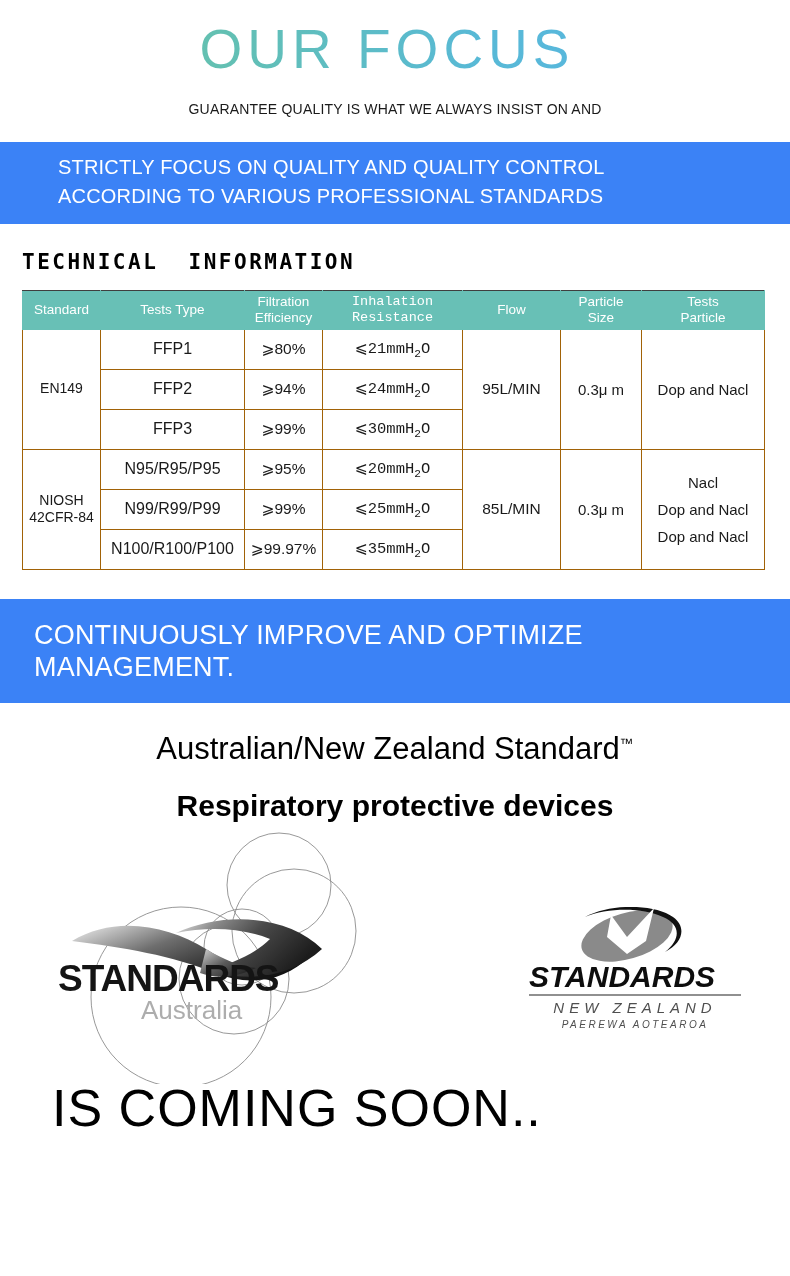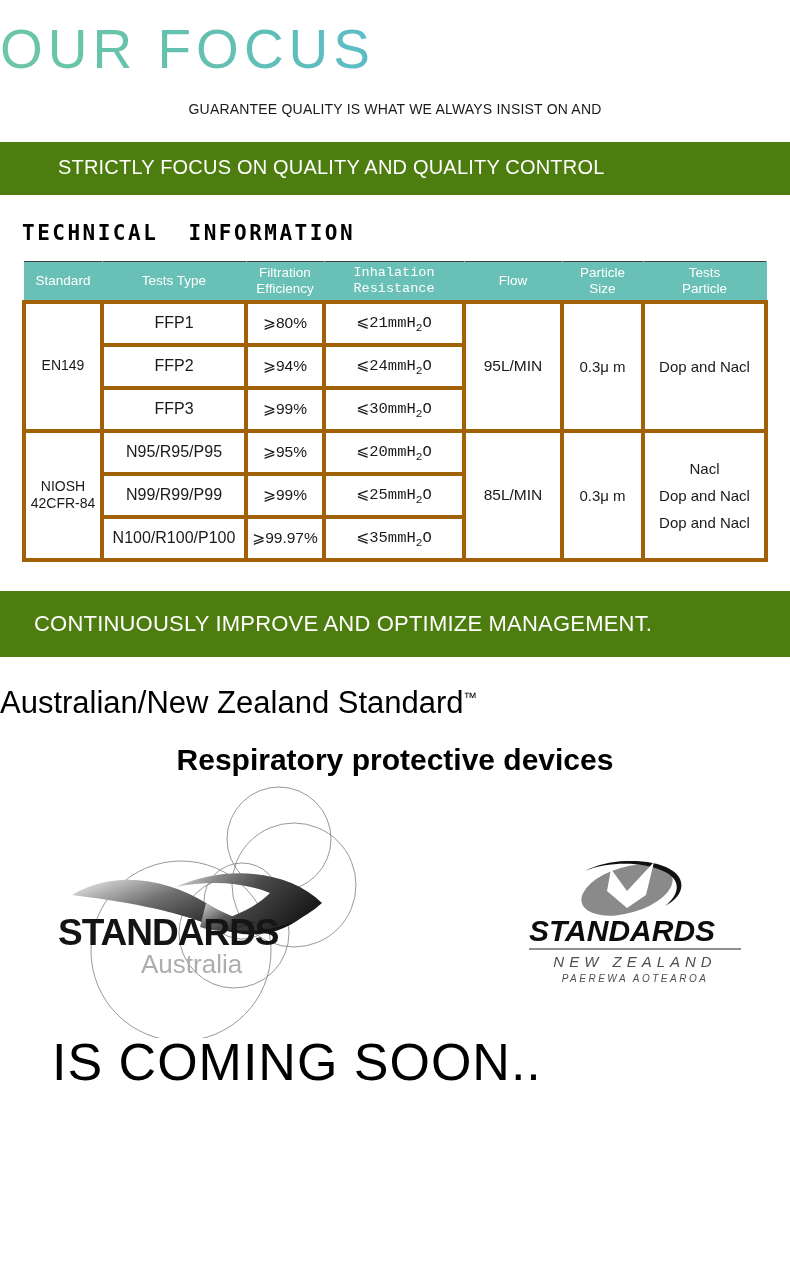--- a/index.html
+++ b/index.html
@@ -6,21 +6,21 @@
   body{
     width:790px;height:1276px;
     background:#ffffff;
     font-family:"Liberation Sans", sans-serif;
     overflow:hidden;
     position:relative;
   }
 
   
   .hero-title{
-    text-align:left;
+    text-align:center;
     font-size:55px;
     font-weight:400;
     letter-spacing:5px;
     line-height:1;
     margin:22px 16px 0 0;
     background:linear-gradient(90deg,#6cc6a6 0%,#63c0b2 28%,#58b9d6 62%,#58b4e8 100%);
     -webkit-background-clip:text;
     background-clip:text;
     color:transparent;
     text-decoration:underline;
@@ -32,35 +32,35 @@
     text-align:center;
     font-size:14px;
     line-height:1.55;
     color:#1a1a1a;
     letter-spacing:.2px;
     font-stretch:condensed;
   }
 
   
   .banner{
-    background:#4d7c0f;
+    background:#3b82f6;
     color:#ffffff;
     box-sizing:border-box;
   }
   .banner-1{
     margin-top:21px;
     padding:11px 0 13px 58px;
     font-size:20px;
     line-height:1.45;
     letter-spacing:.2px;
   }
   .banner-2{
     margin-top:29px;
     padding:20px 5px 20px 34px;
-    font-size:22px;
+    font-size:27px;
     line-height:1.2;
     letter-spacing:.2px;
   }
 
   
   .section-heading{
     margin:26px 0 0 22px;
     font-family:"DejaVu Sans Mono","Liberation Mono",monospace;
     font-size:21px;
     font-weight:bold;
@@ -72,21 +72,21 @@
   
   .tbl-wrap{margin:16px 0 0 22px;width:741px;}
   table.spec{
     border-collapse:collapse;
     width:741px;
     table-layout:fixed;
     font-size:14.5px;
     color:#1a1a1a;
   }
   table.spec th,table.spec td{
-    border:4px solid #a16207;
+    border:1px solid #a16207;
     text-align:center;
     vertical-align:middle;
     padding:0;
   }
   table.spec thead th{
     background:#68c0b6;
     color:#ffffff;
     font-weight:400;
     font-size:13.5px;
     line-height:1.2;
@@ -103,20 +103,21 @@
   .c-psize{width:80px;font-size:15px;}
   .c-tpart{width:122px;font-size:15px;}
   .c-inh{border-right:2px solid #3a3a3a;font-family:Liberation Mono, monospace;}
   .stack-cell{line-height:1.0;}
   .stack-cell div{padding:6px 0;}
   sub{font-size:.72em;}
 
   
   .std-line1{
     margin:28px 0 0 0;
+    text-align:center;
     font-size:31px;
     font-weight:400;
     color:#000;
     letter-spacing:0px;
   }
   .std-line1 sup{font-size:.45em;vertical-align:super;}
   .std-line2{
     margin:22px 0 0 0;
     text-align:center;
     font-size:30px;
@@ -150,20 +151,21 @@
 <body>
 
 <h1 class="hero-title">OUR FOCUS</h1>
 
 <div class="hero-sub">
   <div>GUARANTEE QUALITY IS WHAT WE ALWAYS INSIST ON AND</div>
 </div>
 
 <div class="banner banner-1">
   <div>STRICTLY FOCUS ON QUALITY AND QUALITY CONTROL</div>
+  <div>ACCORDING TO VARIOUS PROFESSIONAL STANDARDS</div>
 </div>
 
 <div class="section-heading">TECHNICAL  INFORMATION</div>
 
 <div class="tbl-wrap">
 <table class="spec">
   <thead>
     <tr>
       <th class="c-std">Standard</th>
       <th class="c-type">Tests  Type</th>

